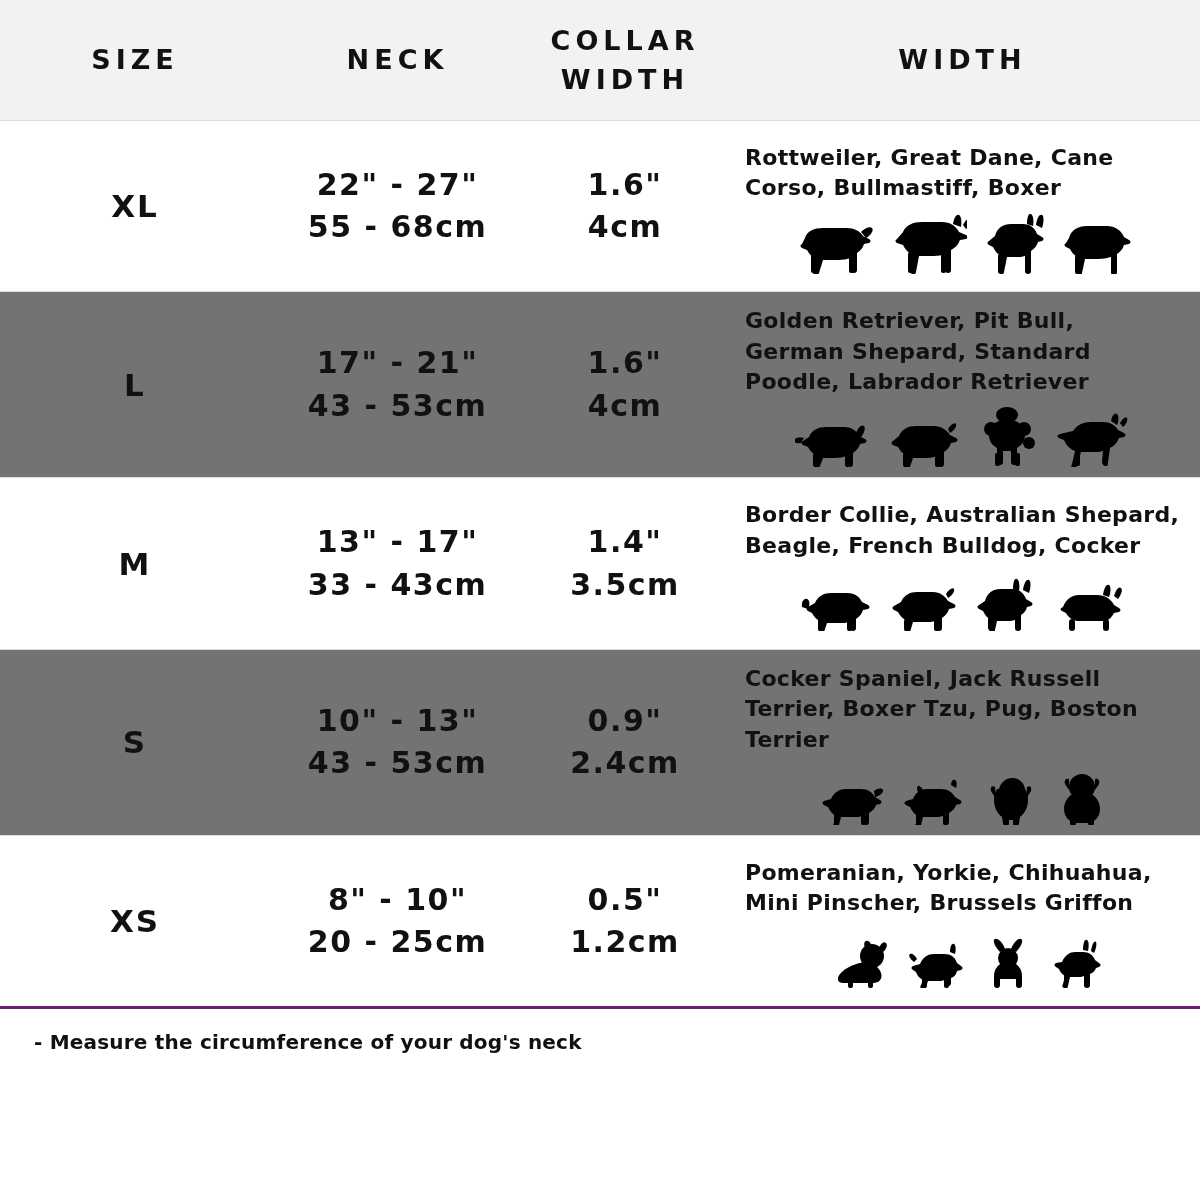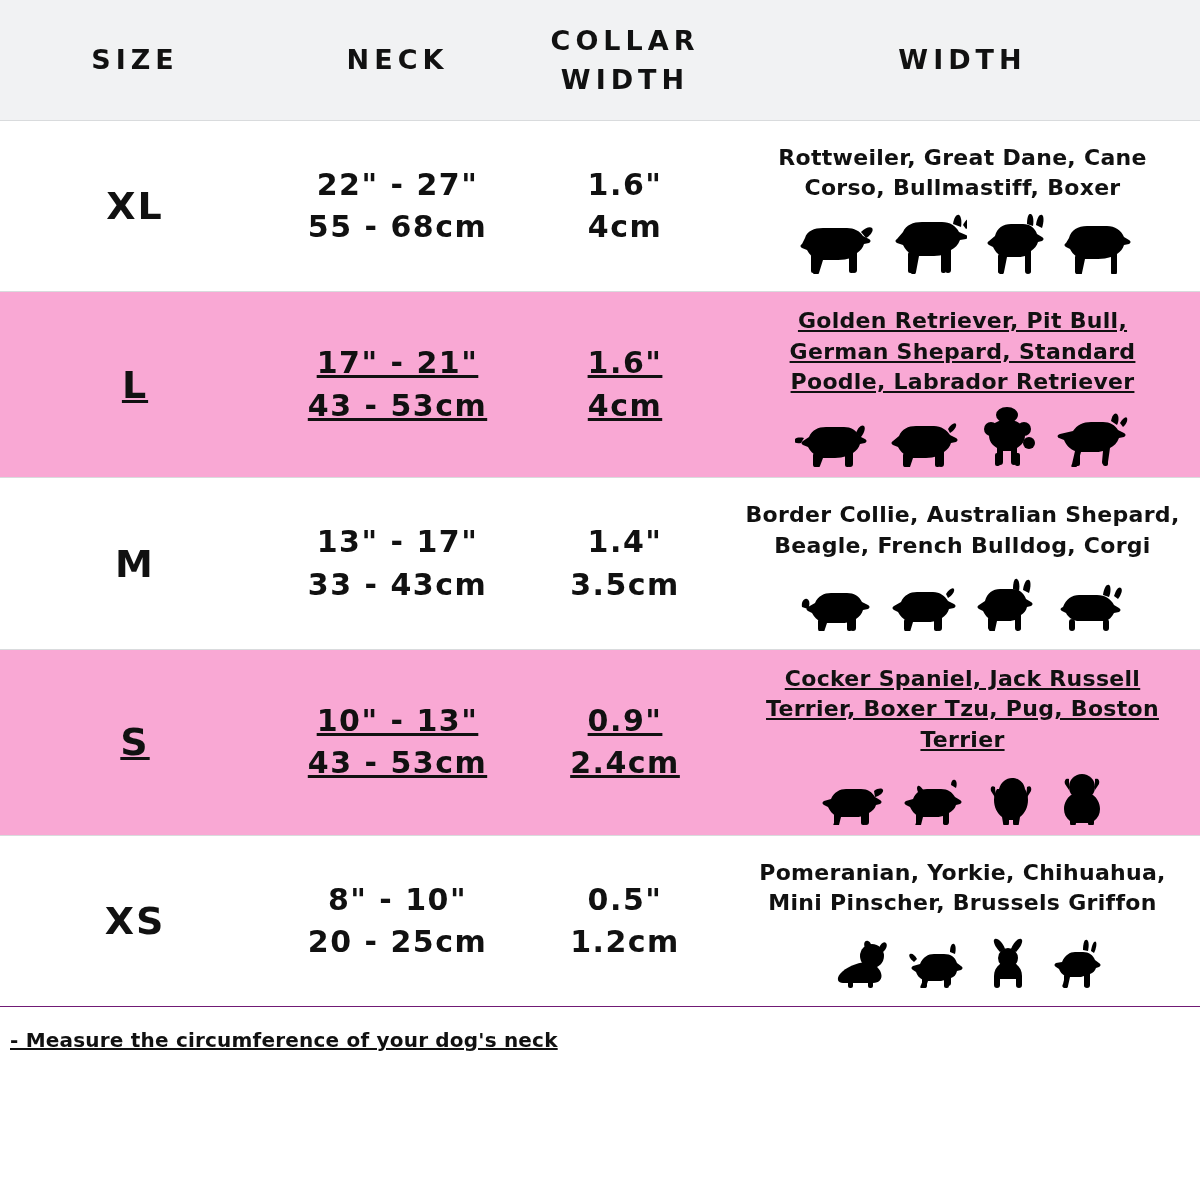--- a/index.html
+++ b/index.html
@@ -37,69 +37,68 @@
     text-align: center;
     font-size: 27px;
     font-weight: 700;
     letter-spacing: 5px;
     color: #111111;
     padding: 0 6px;
     line-height: 1.45;
   }
 
   tbody tr.row-odd  td { background: #ffffff; }
-  tbody tr.row-even td { background: #f9a8d4; text-decoration: underline; }
+  tbody tr.row-even td { background: #737373; }
 
   tbody td {
     vertical-align: middle;
     text-align: center;
     padding: 0 4px;
     border-top: 1px solid #d9dbdd;
   }
   tbody tr:first-child td { border-top: 1px solid #d9dbdd; }
 
   .size-label {
-    font-size: 38px;
+    font-size: 31px;
     font-weight: 700;
     letter-spacing: 2px;
   }
   .meas {
     font-size: 30px;
     font-weight: 700;
     line-height: 1.42;
     letter-spacing: 1.5px;
     white-space: pre-line;
   }
   .meas .line2 { display: block; }
 
   .breed-cell {
     padding: 14px 20px 10px 20px;
   }
   .breed-names {
     font-size: 22px;
     font-weight: 700;
     line-height: 1.38;
     letter-spacing: 0.3px;
-    text-align: center;
+    text-align: left;
     color: #111111;
   }
   .breed-icons {
     margin-top: 6px;
     display: flex;
     align-items: flex-end;
     justify-content: center;
     gap: 16px;
     height: 64px;
   }
   .breed-icons svg { display: block; }
 
   .notes {
-    padding: 16px 22px 0 10px;
-    border-top: 1px solid #701a75;
-    text-decoration: underline;
+    padding: 16px 22px 0 34px;
+    border-top: 3px solid #701a75;
   }
   .note-line {
     font-size: 20px;
     font-weight: 700;
     line-height: 1.75;
     color: #111111;
     letter-spacing: 0.2px;
   }
 </style>
 </head>
@@ -217,21 +216,21 @@
         <td class="size-label">M</td>
         <td class="meas">
           <span>13" - 17"</span>
           <span class="line2">33 - 43cm</span>
         </td>
         <td class="meas">
           <span>1.4"</span>
           <span class="line2">3.5cm</span>
         </td>
         <td class="breed-cell">
-          <div class="breed-names">Border Collie, Australian Shepard, Beagle, French Bulldog, Corgi</div>
+          <div class="breed-names">Border Collie, Australian Shepard, Beagle, French Bulldog, Cocker</div>
           <div class="breed-icons">
             <svg width="72" height="50" viewBox="0 0 72 50">
               <path fill="#000" d="M14 22c3-7 9-10 16-10h16c7 0 12 3 15 9l6 3c2 1 2 3 0 4l-5 1c-1 4-4 7-7 9v9c0 2-1 3-3 3s-3-1-3-3v-6c-4 1-7 1-11 1H26l-3 9c-1 2-2 3-4 2s-2-2-1-4l2-8c-4-2-7-5-9-9l-4-2c-2-1-2-3 0-4z"></path>
               <rect x="17" y="38" width="5" height="12" rx="2" fill="#000"></rect>
               <rect x="46" y="38" width="5" height="12" rx="2" fill="#000"></rect>
               <path fill="#000" d="M1 26c-1-5 2-9 5-8s3 6 1 10z"></path>
             </svg>
             <svg width="70" height="50" viewBox="0 0 70 50">
               <path fill="#000" d="M12 21c3-7 9-10 16-10h16c7 0 12 4 15 9l6 3c2 1 2 3 0 4l-5 1c-1 4-4 7-7 9v10c0 2-1 3-3 3s-3-1-3-3v-7c-4 1-7 1-11 1H24l-3 10c-1 2-2 3-4 2s-2-2-1-4l2-9c-4-2-7-5-9-9l-4-2c-2-1-2-3 0-4z"></path>
               <rect x="15" y="38" width="5" height="12" rx="2" fill="#000"></rect>

